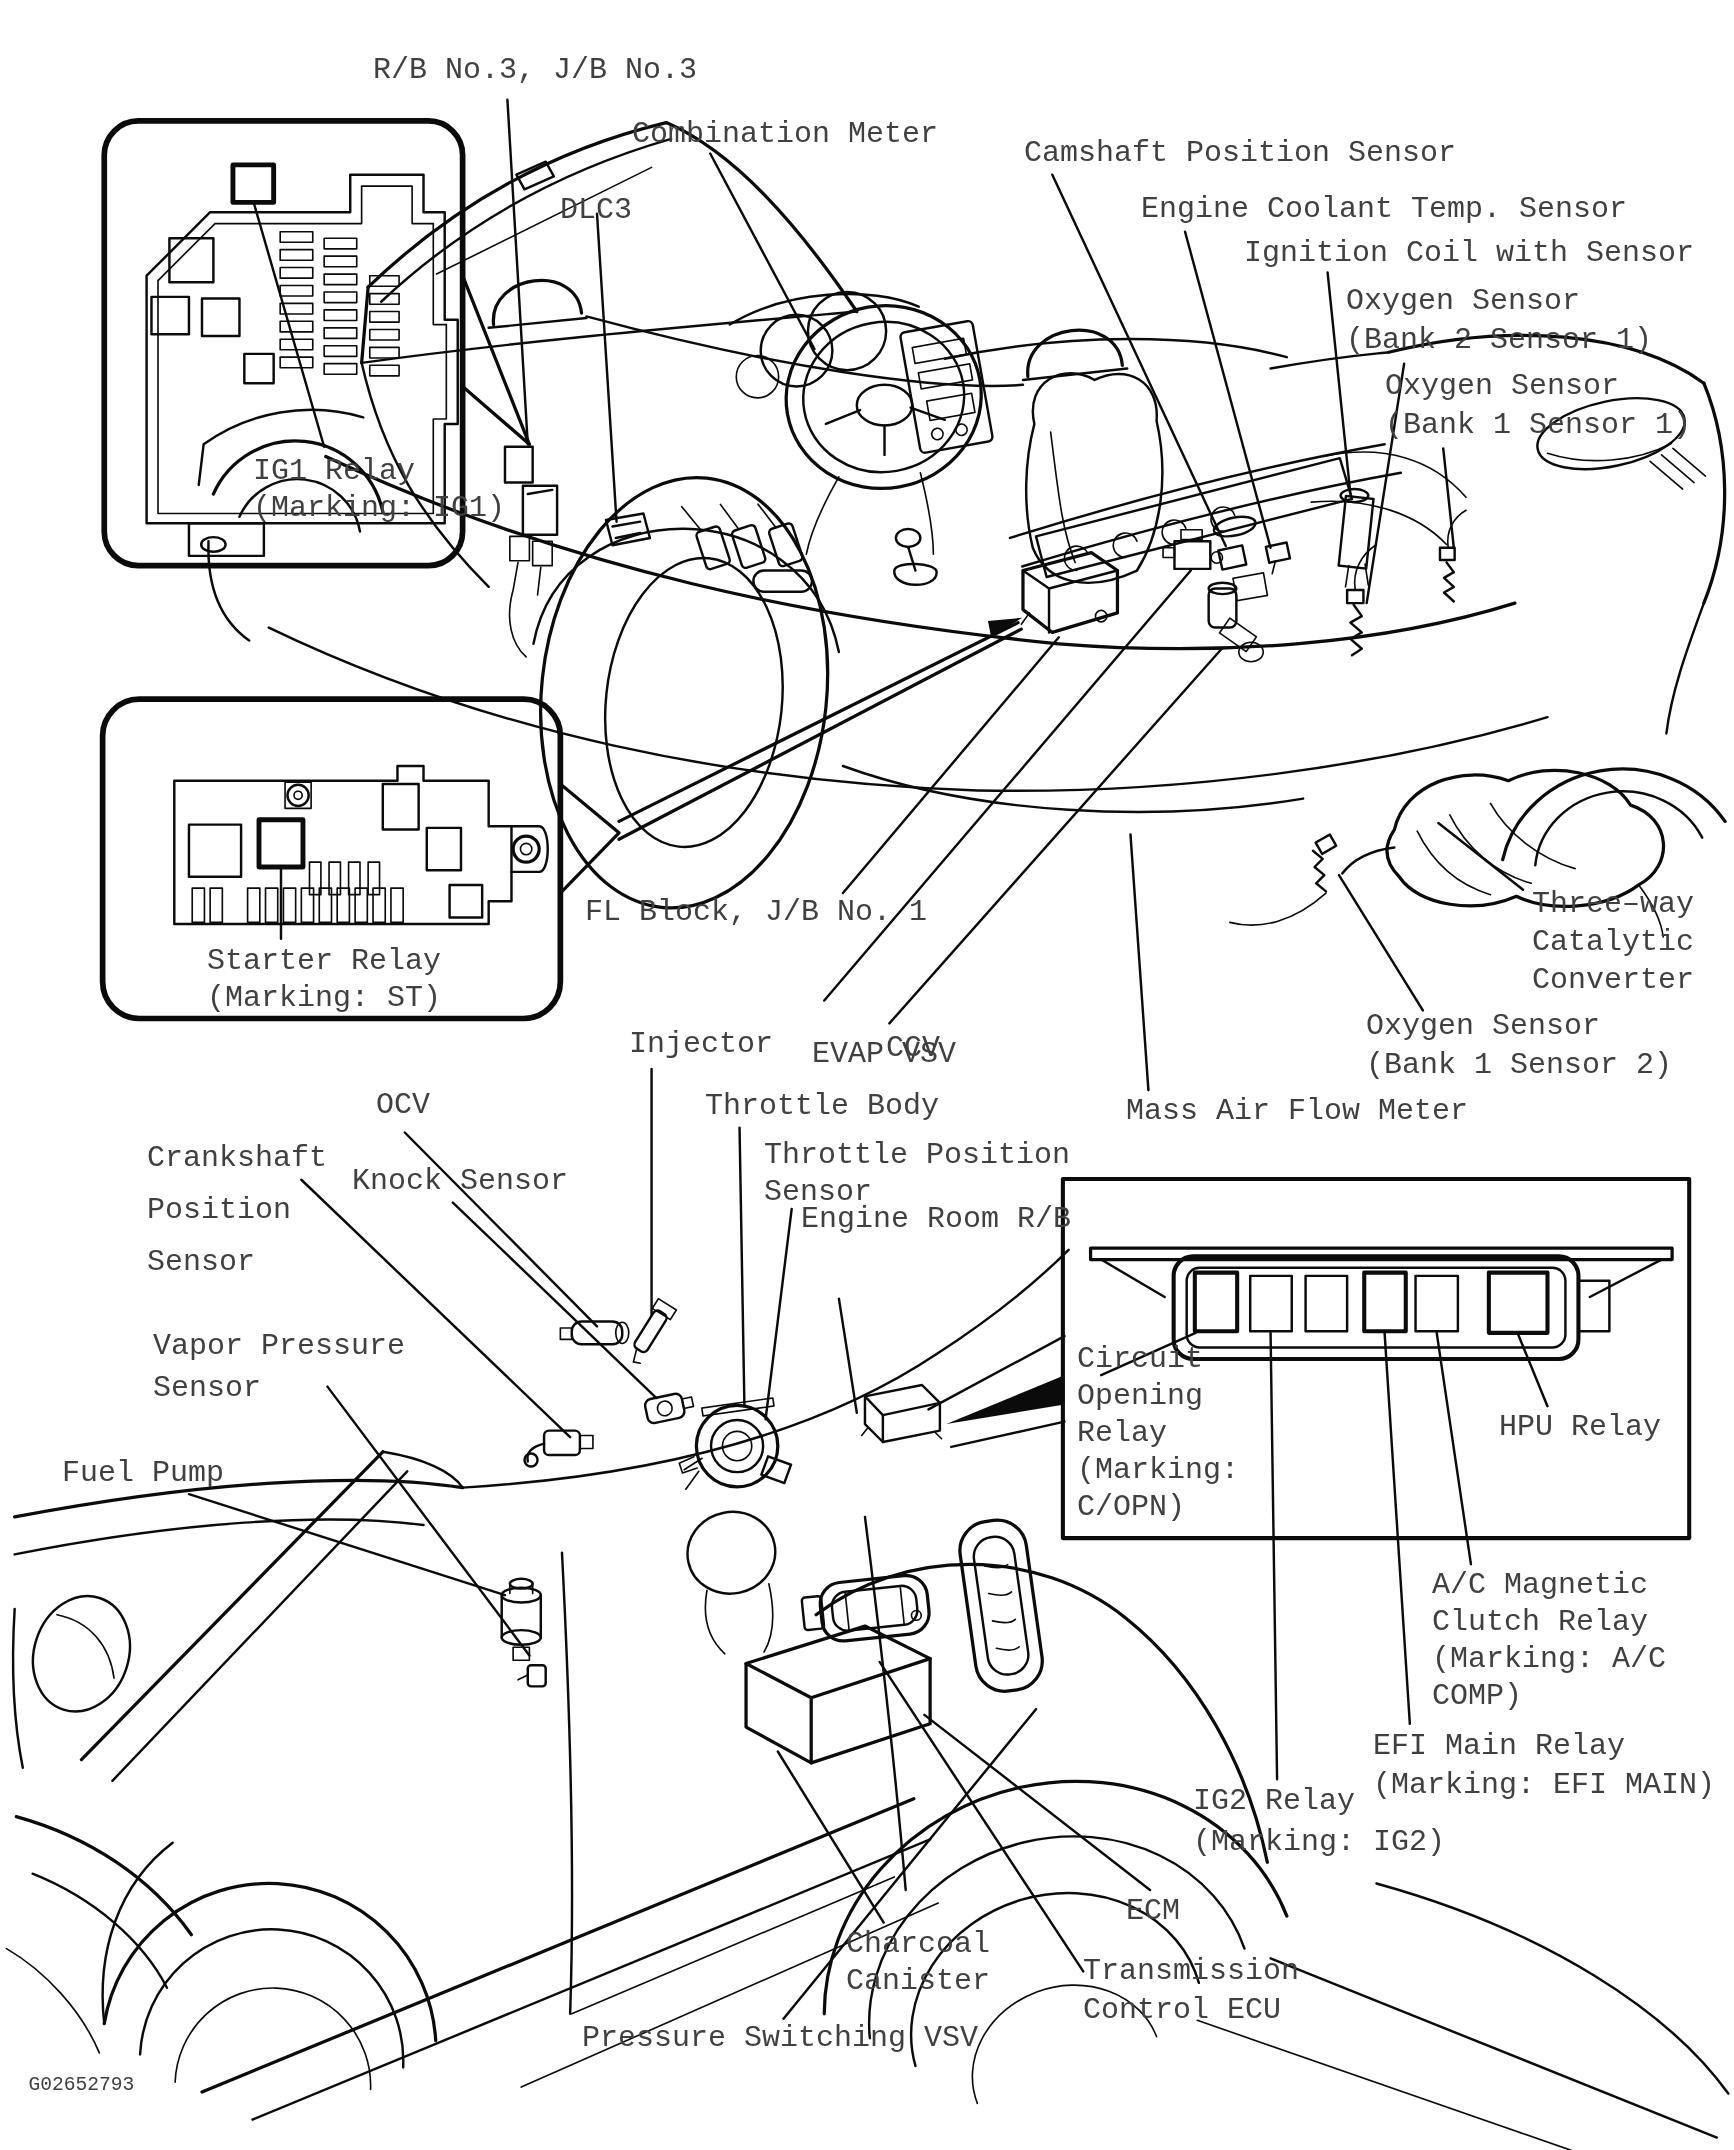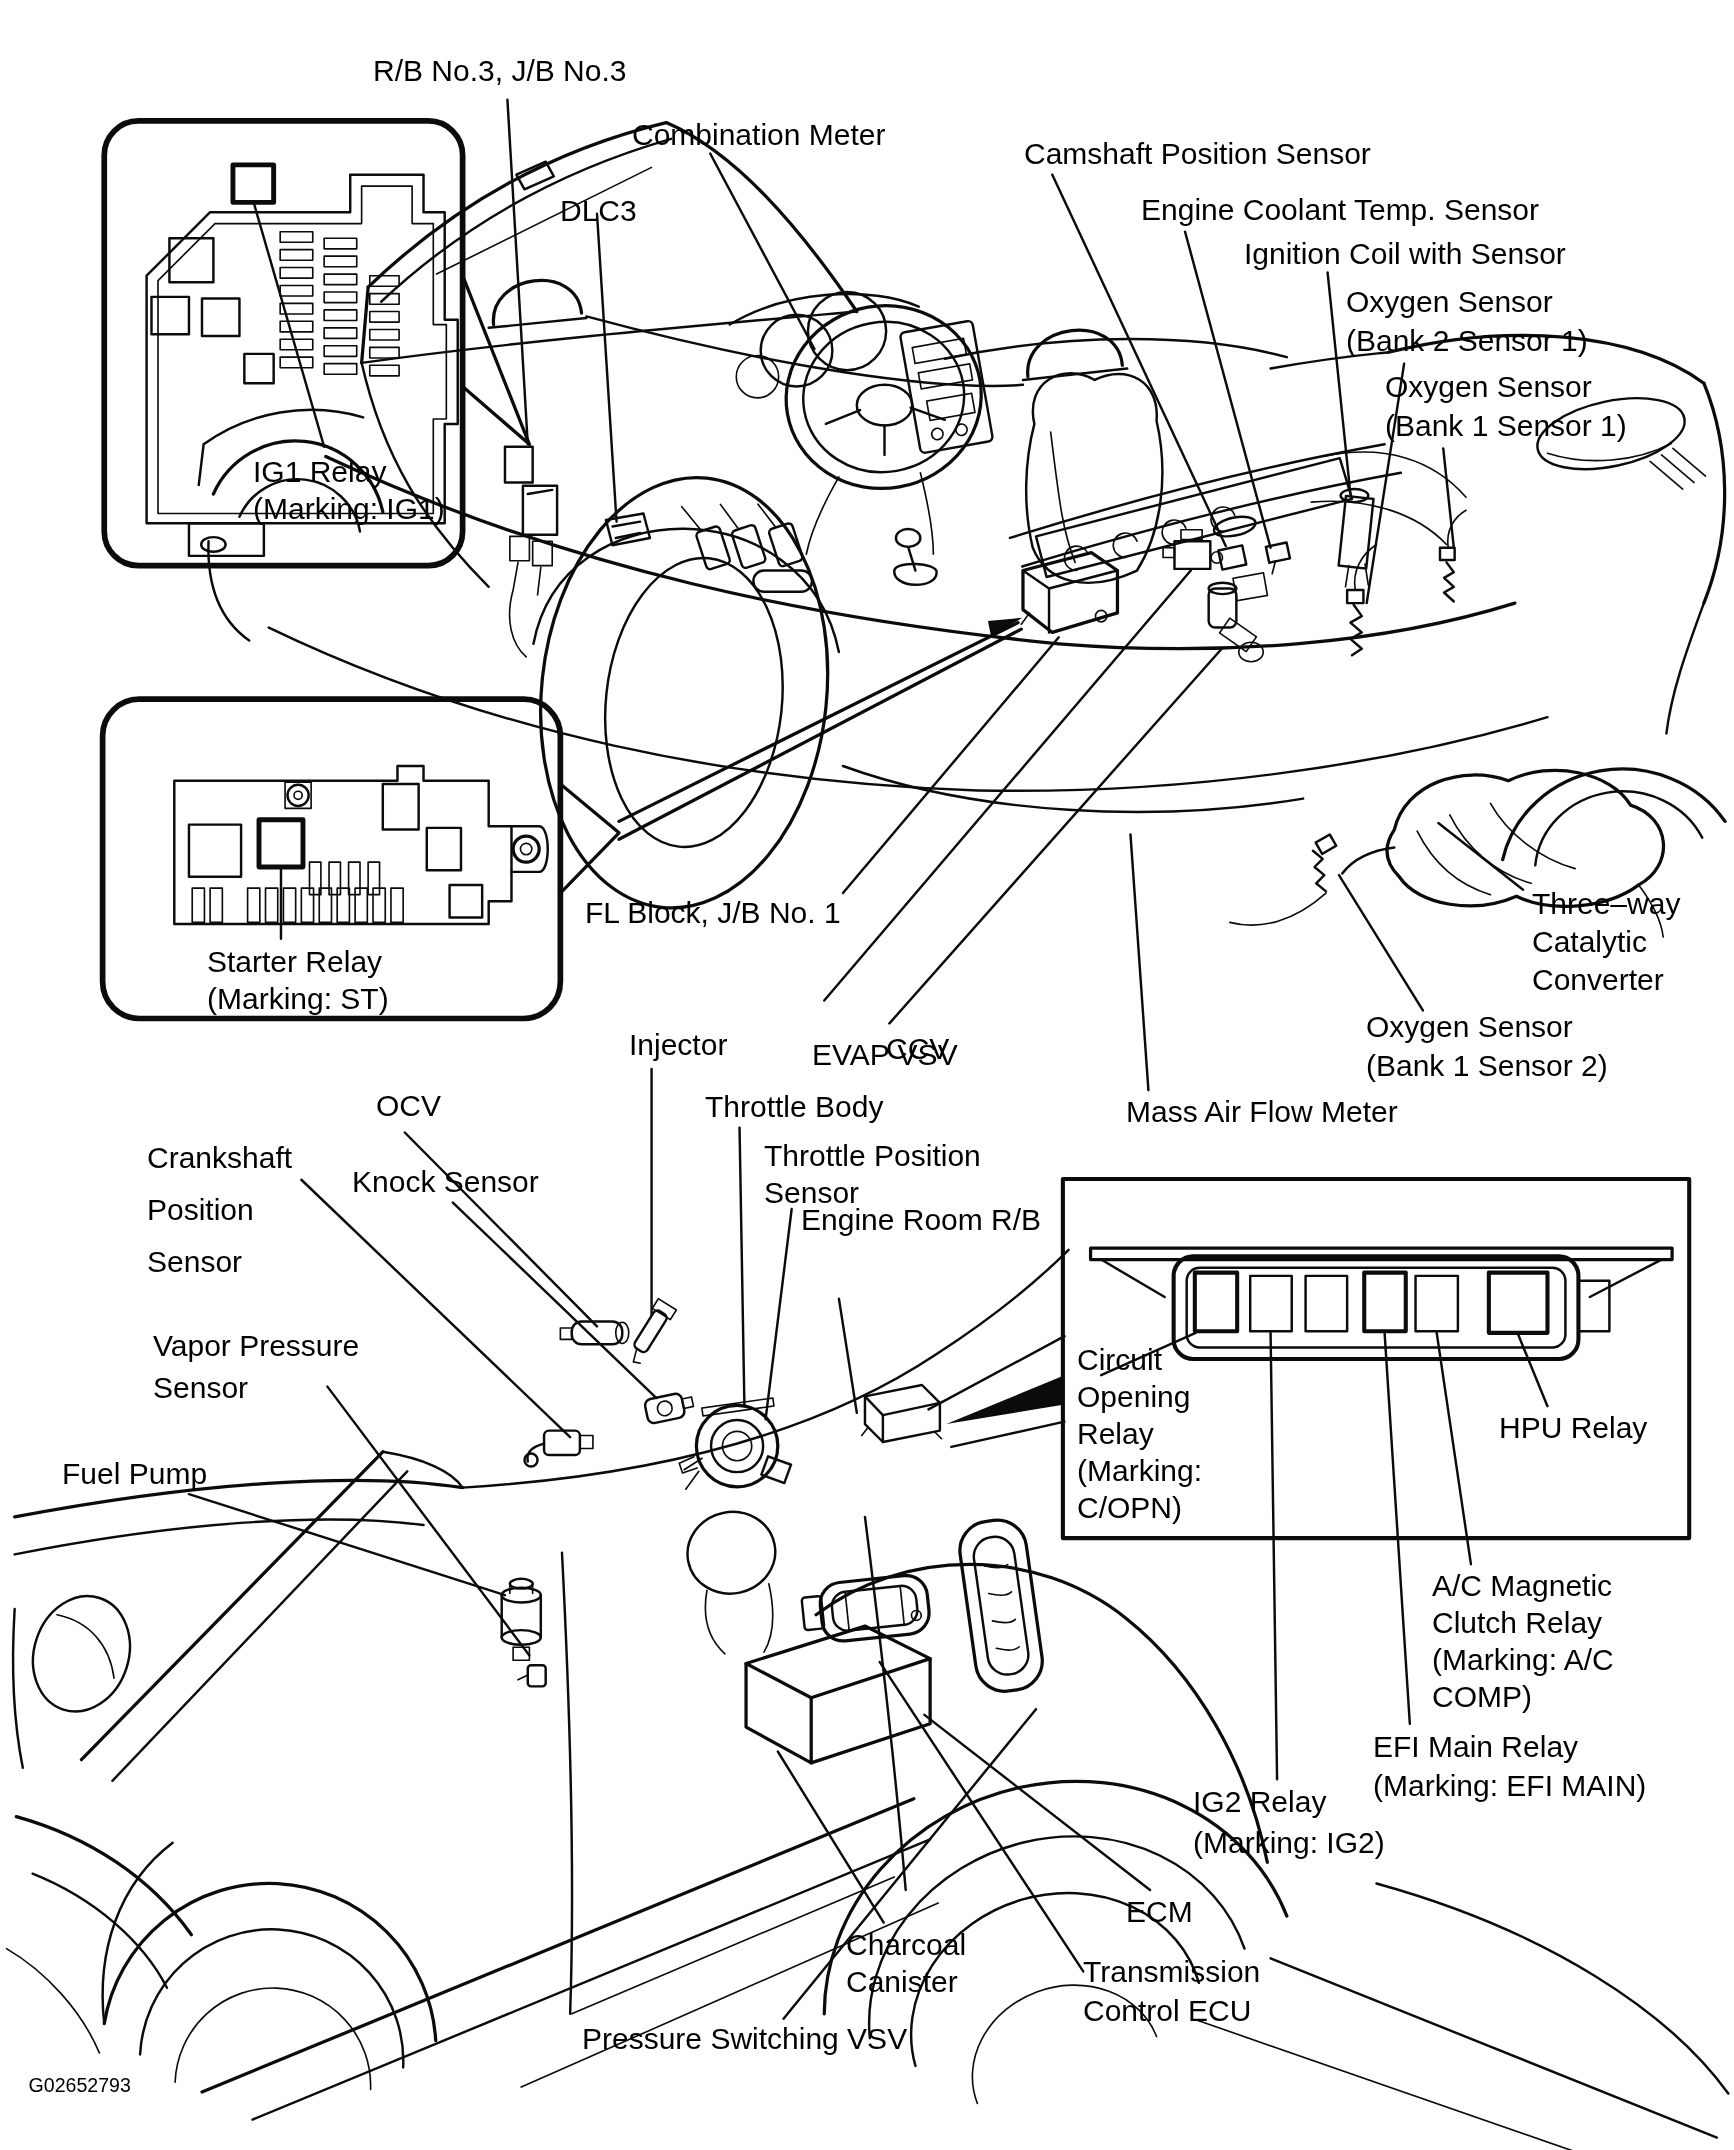--- a/index.html
+++ b/index.html
@@ -1,20 +1,20 @@
 <!DOCTYPE html>
 <html style="font-size:13px"><head>
 <meta charset="utf-8">
 <style>
   html,body{margin:0;padding:0;background:#fff;}
   #canvas{position:relative;width:1734px;height:2151px;background:#ffffff;overflow:hidden;
           font-family:"Liberation Sans",sans-serif;}
   #art{position:absolute;left:0;top:0;}
-  .label{position:absolute;font-size:30px;line-height:37px;color:#000000;
-         white-space:pre-line;font-weight:500;}
+  .label{position:absolute;font-size:30px;line-height:37px;color:#404040;
+         white-space:pre-line;font-weight:500;font-family:Liberation Mono, monospace;}
   .lh47{line-height:38px}.lh48{line-height:39px}.lh50{line-height:41px}
   .lh52{line-height:42px}.lh64{line-height:52px}
   .small{font-size:19.6px;line-height:21px;margin-top:7px;}
   .center{text-align:left;}
 </style>
 </head>
 <body>
 
 <div id="canvas">
 

